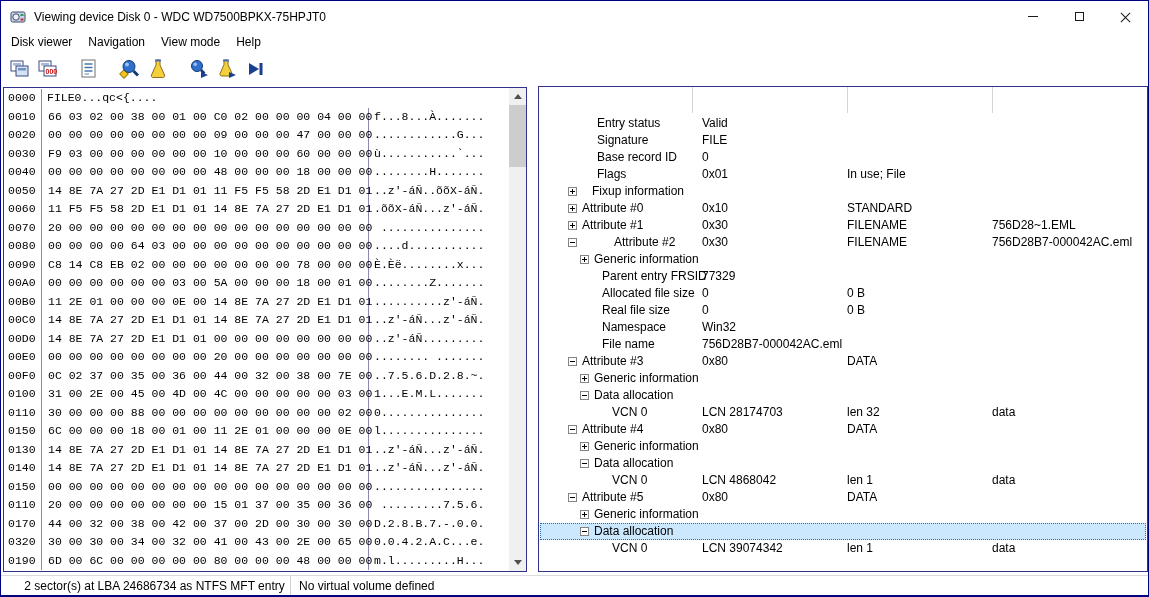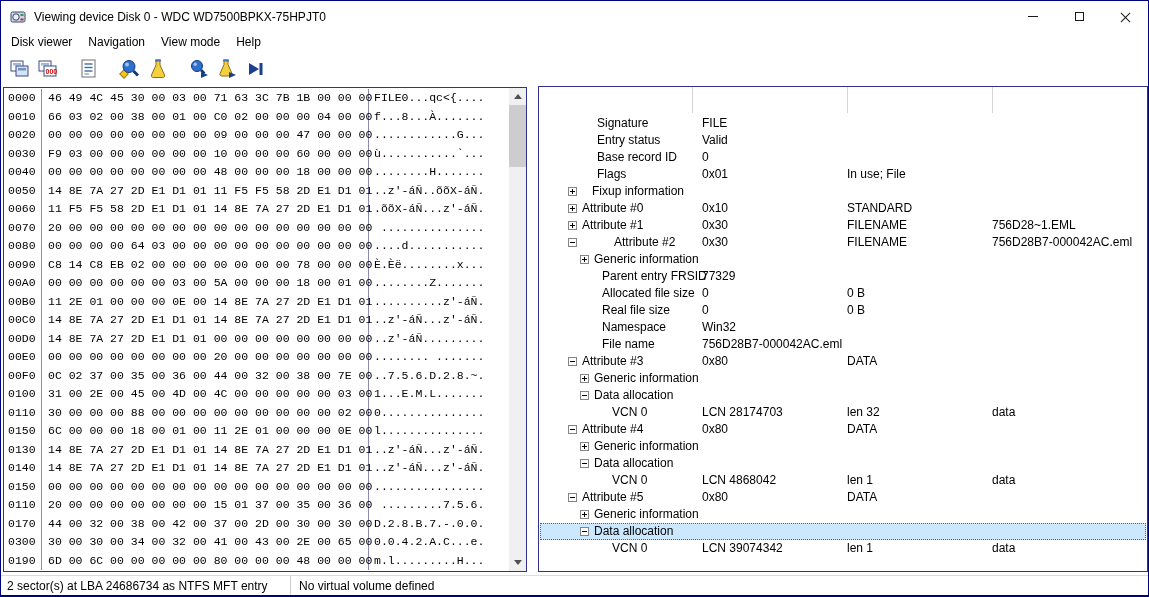--- a/index.html
+++ b/index.html
@@ -53,21 +53,21 @@
   .drow { position:relative; height:17px; line-height:17px; }
   .drow.sel { background:#cce8ff; outline:1px dotted #2a6db5; outline-offset:-1px; }
   .dlab,.dval { position:absolute; top:0; white-space:nowrap; }
   .ebox { position:absolute; top:4px; width:9px; height:9px; border:1px solid #848484; background:#fff; }
   .ebox::before { content:""; position:absolute; left:1px; top:3px; width:5px; height:1px; background:#000; }
   .ebox.plus::after { content:""; position:absolute; left:3px; top:1px; width:1px; height:5px; background:#000; }
 
   
   .statusbar { position:absolute; left:0; right:0; bottom:0; height:20px; background:#fff;
     border-top:1px solid #dcdcdc; display:flex; align-items:center; }
-  .status-left { padding-left:6px; width:289px; white-space:nowrap; overflow:hidden; }
+  .status-left { padding-left:18px; width:289px; white-space:nowrap; overflow:hidden;text-align:center; }
   .status-sep { width:1px; align-self:stretch; background:#d0d0d0; }
   .status-right { padding-left:8px; white-space:nowrap; }
 </style>
 </head>
 <body>
 
 <div class="window">
 
   <div class="titlebar">
     <svg width="16" height="16" viewBox="0 0 16 16">
@@ -157,21 +157,21 @@
         <polygon points="5,5 15,11 5,17" fill="#1a3f8f"></polygon>
         <rect x="15.5" y="5" width="3" height="12" fill="#1a3f8f"></rect>
       </svg>
     </div>
   </div>
 
   <div class="main">
 
     <div class="hexpanel">
       <div class="hexrows">
-          <div class="hexrow"><span class="off">0000</span><span class="bytes">46 49 4C 45 30 00 03 00 71 63 3C 7B 1B 00 00 00</span><span class="ascii">FILE0...qc&lt;{....</span></div>
+          <div class="hexrow"><span class="off">0000</span><span class="ascii">FILE0...qc&lt;{....</span></div>
           <div class="hexrow"><span class="off">0010</span><span class="bytes">66 03 02 00 38 00 01 00 C0 02 00 00 00 04 00 00</span><span class="ascii">f...8...À.......</span></div>
           <div class="hexrow"><span class="off">0020</span><span class="bytes">00 00 00 00 00 00 00 00 09 00 00 00 47 00 00 00</span><span class="ascii">............G...</span></div>
           <div class="hexrow"><span class="off">0030</span><span class="bytes">F9 03 00 00 00 00 00 00 10 00 00 00 60 00 00 00</span><span class="ascii">ù...........`...</span></div>
           <div class="hexrow"><span class="off">0040</span><span class="bytes">00 00 00 00 00 00 00 00 48 00 00 00 18 00 00 00</span><span class="ascii">........H.......</span></div>
           <div class="hexrow"><span class="off">0050</span><span class="bytes">14 8E 7A 27 2D E1 D1 01 11 F5 F5 58 2D E1 D1 01</span><span class="ascii">..z'-áÑ..õõX-áÑ.</span></div>
           <div class="hexrow"><span class="off">0060</span><span class="bytes">11 F5 F5 58 2D E1 D1 01 14 8E 7A 27 2D E1 D1 01</span><span class="ascii">.õõX-áÑ...z'-áÑ.</span></div>
           <div class="hexrow"><span class="off">0070</span><span class="bytes">20 00 00 00 00 00 00 00 00 00 00 00 00 00 00 00</span><span class="ascii"> ...............</span></div>
           <div class="hexrow"><span class="off">0080</span><span class="bytes">00 00 00 00 64 03 00 00 00 00 00 00 00 00 00 00</span><span class="ascii">....d...........</span></div>
           <div class="hexrow"><span class="off">0090</span><span class="bytes">C8 14 C8 EB 02 00 00 00 00 00 00 00 78 00 00 00</span><span class="ascii">È.Èë........x...</span></div>
           <div class="hexrow"><span class="off">00A0</span><span class="bytes">00 00 00 00 00 00 03 00 5A 00 00 00 18 00 01 00</span><span class="ascii">........Z.......</span></div>
@@ -181,46 +181,46 @@
           <div class="hexrow"><span class="off">00E0</span><span class="bytes">00 00 00 00 00 00 00 00 20 00 00 00 00 00 00 00</span><span class="ascii">........ .......</span></div>
           <div class="hexrow"><span class="off">00F0</span><span class="bytes">0C 02 37 00 35 00 36 00 44 00 32 00 38 00 7E 00</span><span class="ascii">..7.5.6.D.2.8.~.</span></div>
           <div class="hexrow"><span class="off">0100</span><span class="bytes">31 00 2E 00 45 00 4D 00 4C 00 00 00 00 00 03 00</span><span class="ascii">1...E.M.L.......</span></div>
           <div class="hexrow"><span class="off">0110</span><span class="bytes">30 00 00 00 88 00 00 00 00 00 00 00 00 00 02 00</span><span class="ascii">0...............</span></div>
           <div class="hexrow"><span class="off">0150</span><span class="bytes">6C 00 00 00 18 00 01 00 11 2E 01 00 00 00 0E 00</span><span class="ascii">l...............</span></div>
           <div class="hexrow"><span class="off">0130</span><span class="bytes">14 8E 7A 27 2D E1 D1 01 14 8E 7A 27 2D E1 D1 01</span><span class="ascii">..z'-áÑ...z'-áÑ.</span></div>
           <div class="hexrow"><span class="off">0140</span><span class="bytes">14 8E 7A 27 2D E1 D1 01 14 8E 7A 27 2D E1 D1 01</span><span class="ascii">..z'-áÑ...z'-áÑ.</span></div>
           <div class="hexrow"><span class="off">0150</span><span class="bytes">00 00 00 00 00 00 00 00 00 00 00 00 00 00 00 00</span><span class="ascii">................</span></div>
           <div class="hexrow"><span class="off">0110</span><span class="bytes">20 00 00 00 00 00 00 00 15 01 37 00 35 00 36 00</span><span class="ascii"> .........7.5.6.</span></div>
           <div class="hexrow"><span class="off">0170</span><span class="bytes">44 00 32 00 38 00 42 00 37 00 2D 00 30 00 30 00</span><span class="ascii">D.2.8.B.7.-.0.0.</span></div>
-          <div class="hexrow"><span class="off">0300</span><span class="bytes">30 00 30 00 34 00 32 00 41 00 43 00 2E 00 65 00</span><span class="ascii">0.0.4.2.A.C...e.</span></div>
+          <div class="hexrow"><span class="off">0320</span><span class="bytes">30 00 30 00 34 00 32 00 41 00 43 00 2E 00 65 00</span><span class="ascii">0.0.4.2.A.C...e.</span></div>
           <div class="hexrow"><span class="off">0190</span><span class="bytes">6D 00 6C 00 00 00 00 00 80 00 00 00 48 00 00 00</span><span class="ascii">m.l.........H...</span></div>
         </div>
       <div class="vscroll">
         <div class="sb-btn sb-up">
             <span class="arr-up"></span>
           </div>
         <div class="sb-thumb"></div>
         <div class="sb-btn sb-down">
             <span class="arr-down"></span>
           </div>
       </div>
     </div>
 
     <div class="rightpanel">
       <div class="colline" style="left:153px"></div>
       <div class="colline" style="left:308px"></div>
       <div class="colline" style="left:453px"></div>
       <div class="detrows">
           <div class="drow">
+            <span class="dlab" style="left: 57px;">Entry status</span>
+            <span class="dval" style="left: 162px;">Valid</span>
+          </div>
+          <div class="drow">
             <span class="dlab" style="left: 57px;">Signature</span>
             <span class="dval" style="left: 162px;">FILE</span>
-          </div>
-          <div class="drow">
-            <span class="dlab" style="left: 57px;">Entry status</span>
-            <span class="dval" style="left: 162px;">Valid</span>
           </div>
           <div class="drow">
             <span class="dlab" style="left: 57px;">Base record ID</span>
             <span class="dval" style="left: 162px;">0</span>
           </div>
           <div class="drow">
             <span class="dlab" style="left: 57px;">Flags</span>
             <span class="dval" style="left: 162px;">0x01</span>
             <span class="dval" style="left: 307px;">In use; File</span>
           </div>

